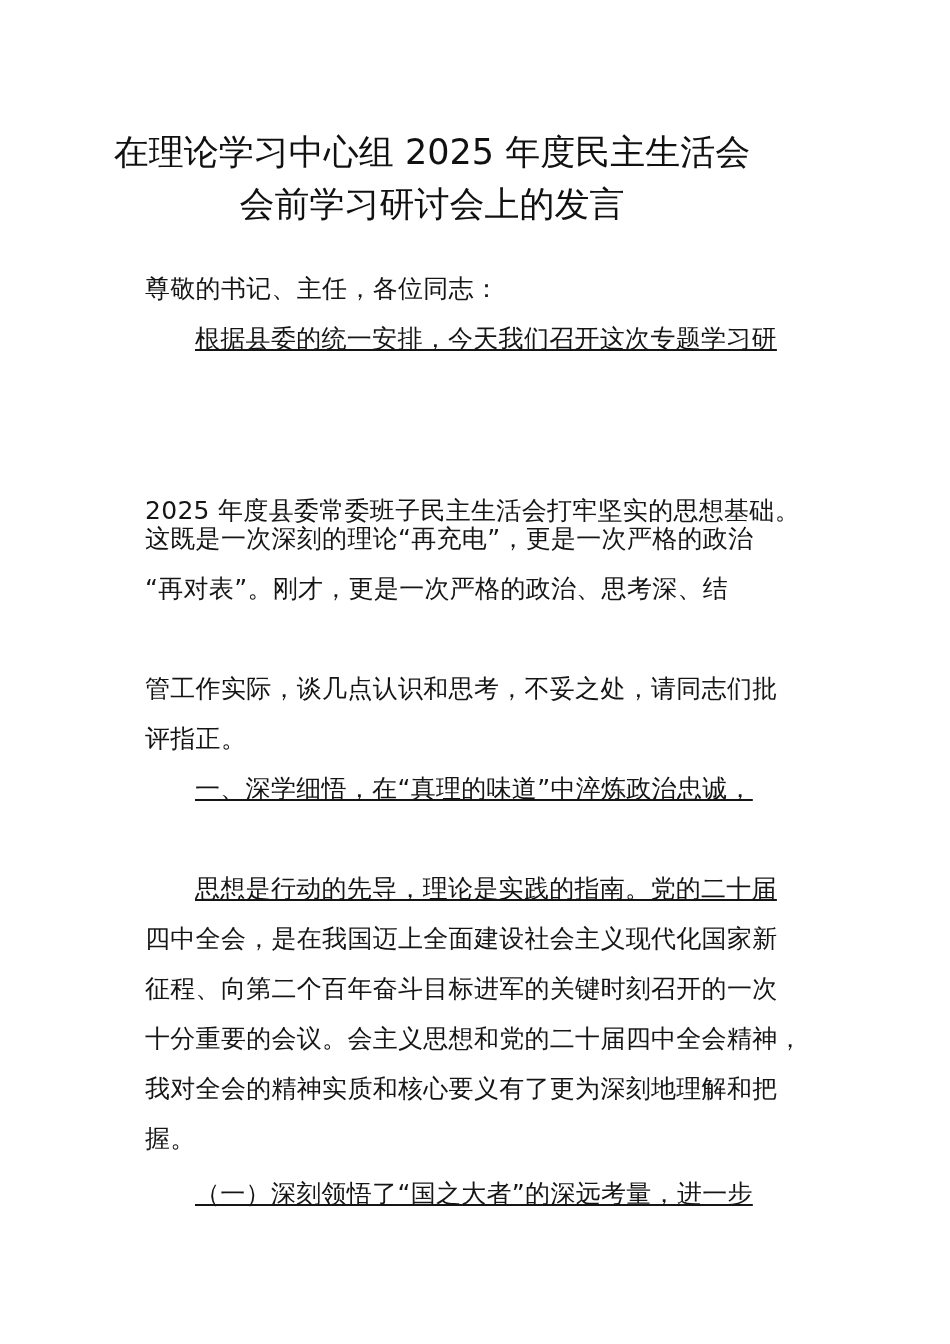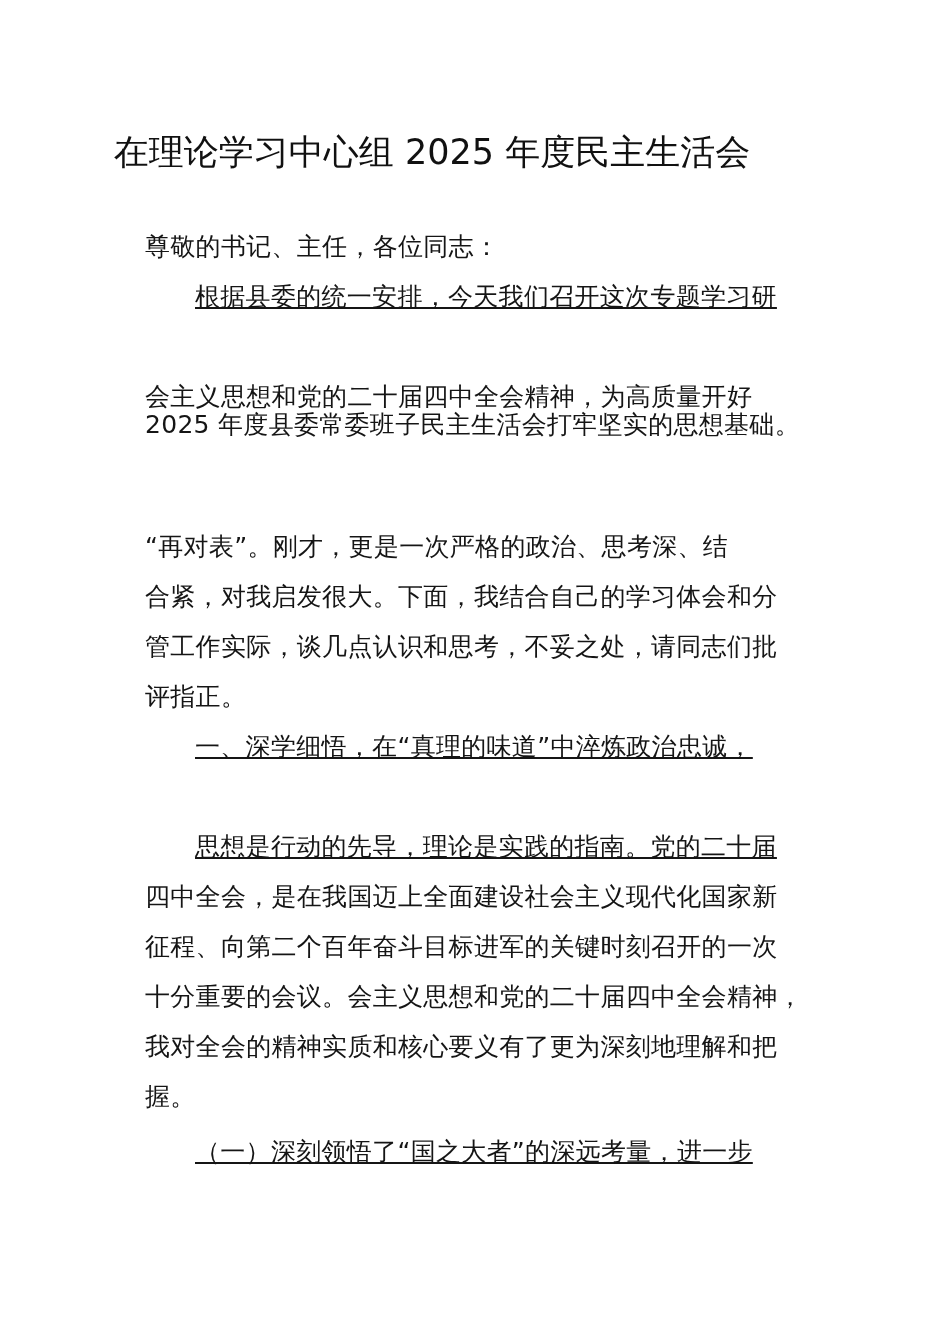--- a/index.html
+++ b/index.html
@@ -36,36 +36,37 @@
     .title.l2 { top: 178px; }
     .line {
       position: absolute;
       left: 145px;
       width: 665px;
       font-size: 25px;
       line-height: 34px;
       white-space: nowrap;
       color: #151515;
       letter-spacing: 0.3px;
+      margin-top: 42px;
     }
     .indent { left: 195px; text-decoration: underline; }
   </style>
 </head>
 <body>
 
 <div class="page">
   <div class="title l1">在理论学习中心组 2025 年度民主生活会</div>
+  <div class="title l2">会前学习研讨会上的发言</div>
 
   <div class="line" style="top:230px">尊敬的书记、主任，各位同志：</div>
 
   <div class="line indent" style="top:280px">根据县委的统一安排，今天我们召开这次专题学习研</div>
-  <div class="line" style="top:380px">会主义思想和党的二十届四中全会精神，为高质量开好</div>
-  <div class="line" style="top:408px">2025 年度县委常委班子民主生活会打牢坚实的思想基础。</div>
+  <div class="line" style="top:452px">2025 年度县委常委班子民主生活会打牢坚实的思想基础。</div>
+  <div class="line" style="top:480px">这既是一次深刻的理论“再充电”，更是一次严格的政治</div>
   <div class="line" style="top:530px">“再对表”。刚才，更是一次严格的政治、思考深、结</div>
-  <div class="line" style="top:580px">合紧，对我启发很大。下面，我结合自己的学习体会和分</div>
   <div class="line" style="top:630px">管工作实际，谈几点认识和思考，不妥之处，请同志们批</div>
   <div class="line" style="top:680px">评指正。</div>
   <div class="line indent" style="top:730px">一、深学细悟，在“真理的味道”中淬炼政治忠诚，</div>
   <div class="line" style="top:880px">四中全会，是在我国迈上全面建设社会主义现代化国家新</div>
   <div class="line indent" style="top:830px">思想是行动的先导，理论是实践的指南。党的二十届</div>
   <div class="line" style="top:930px">征程、向第二个百年奋斗目标进军的关键时刻召开的一次</div>
   <div class="line" style="top:980px">十分重要的会议。会主义思想和党的二十届四中全会精神，</div>
   <div class="line" style="top:1030px">我对全会的精神实质和核心要义有了更为深刻地理解和把</div>
   <div class="line" style="top:1080px">握。</div>
   <div class="line indent" style="top:1135px">（一）深刻领悟了“国之大者”的深远考量，进一步</div>

